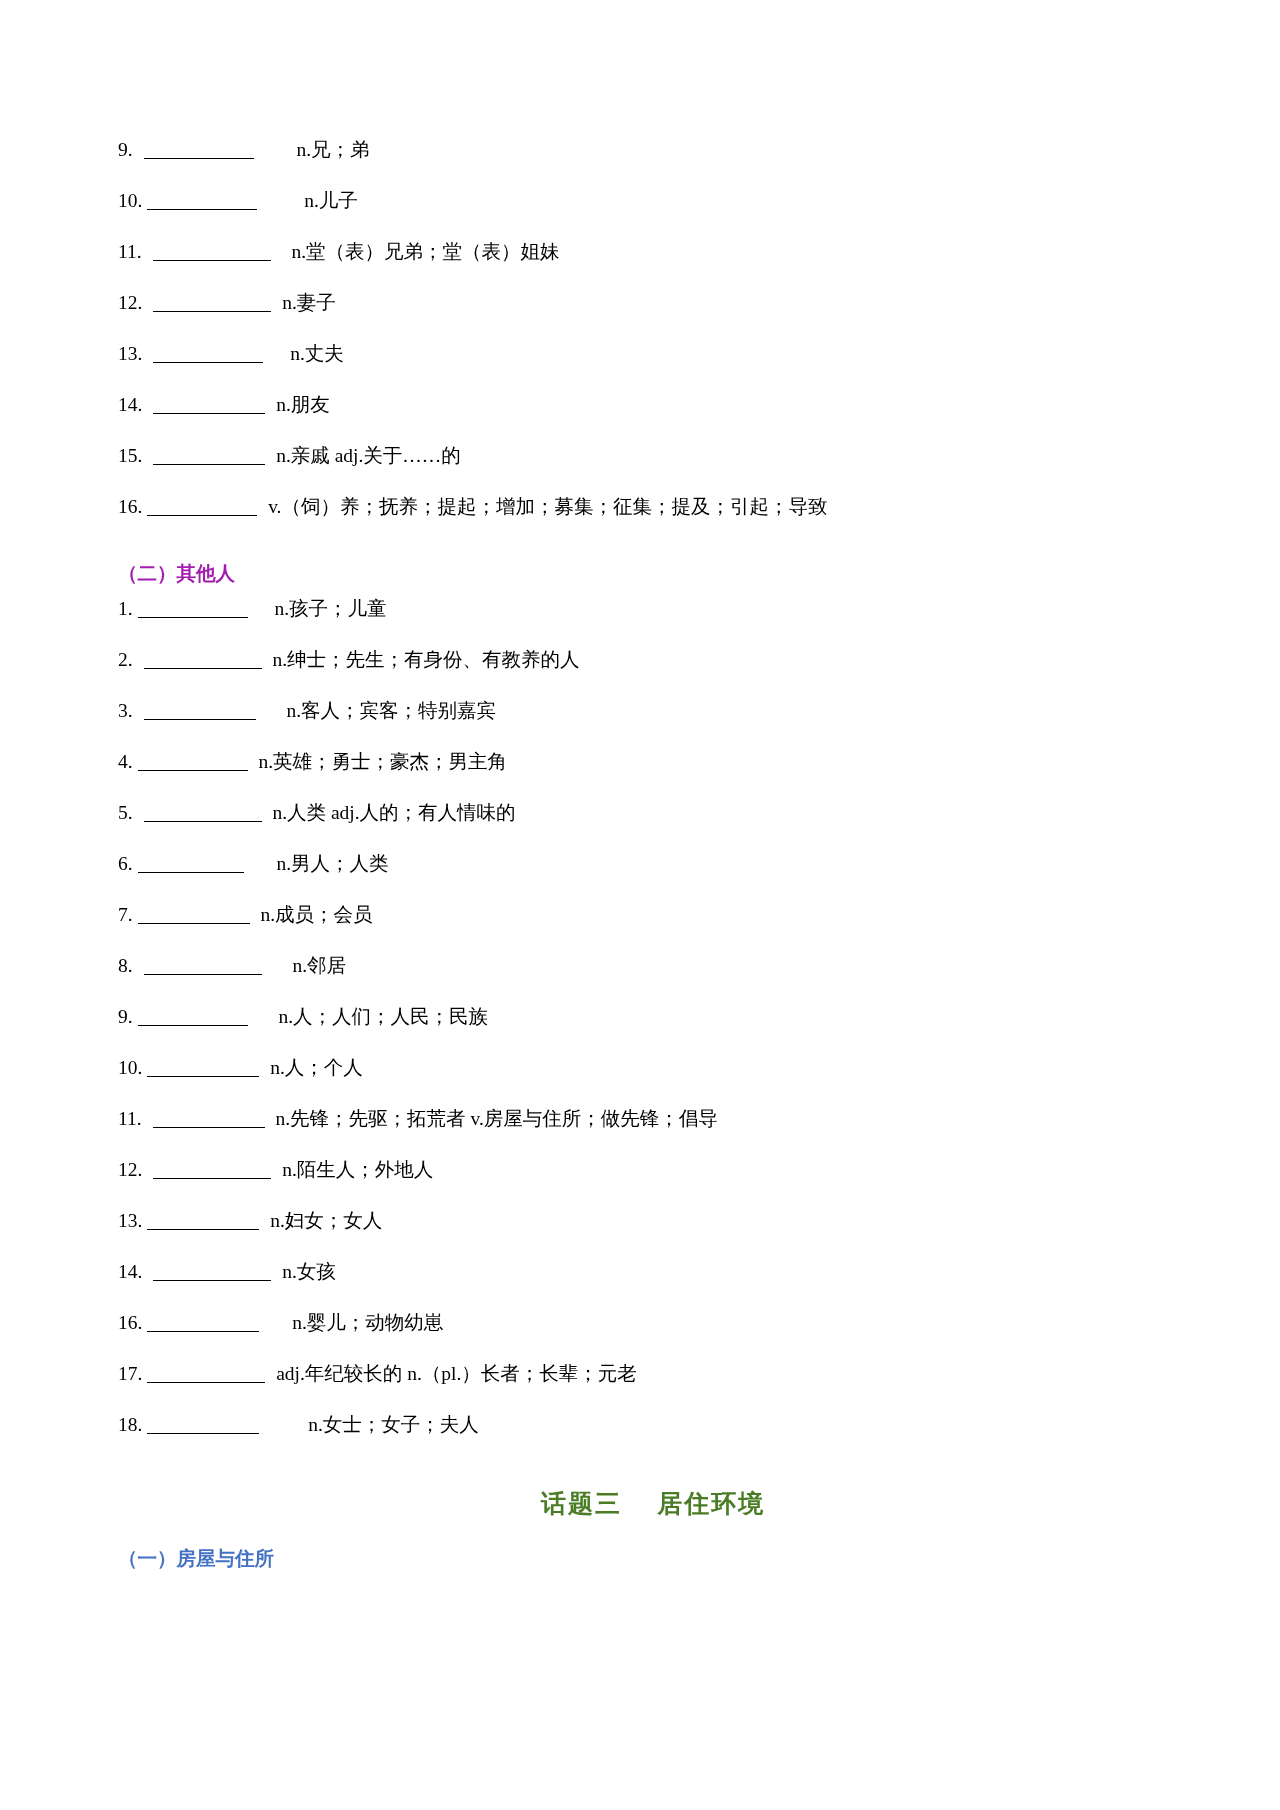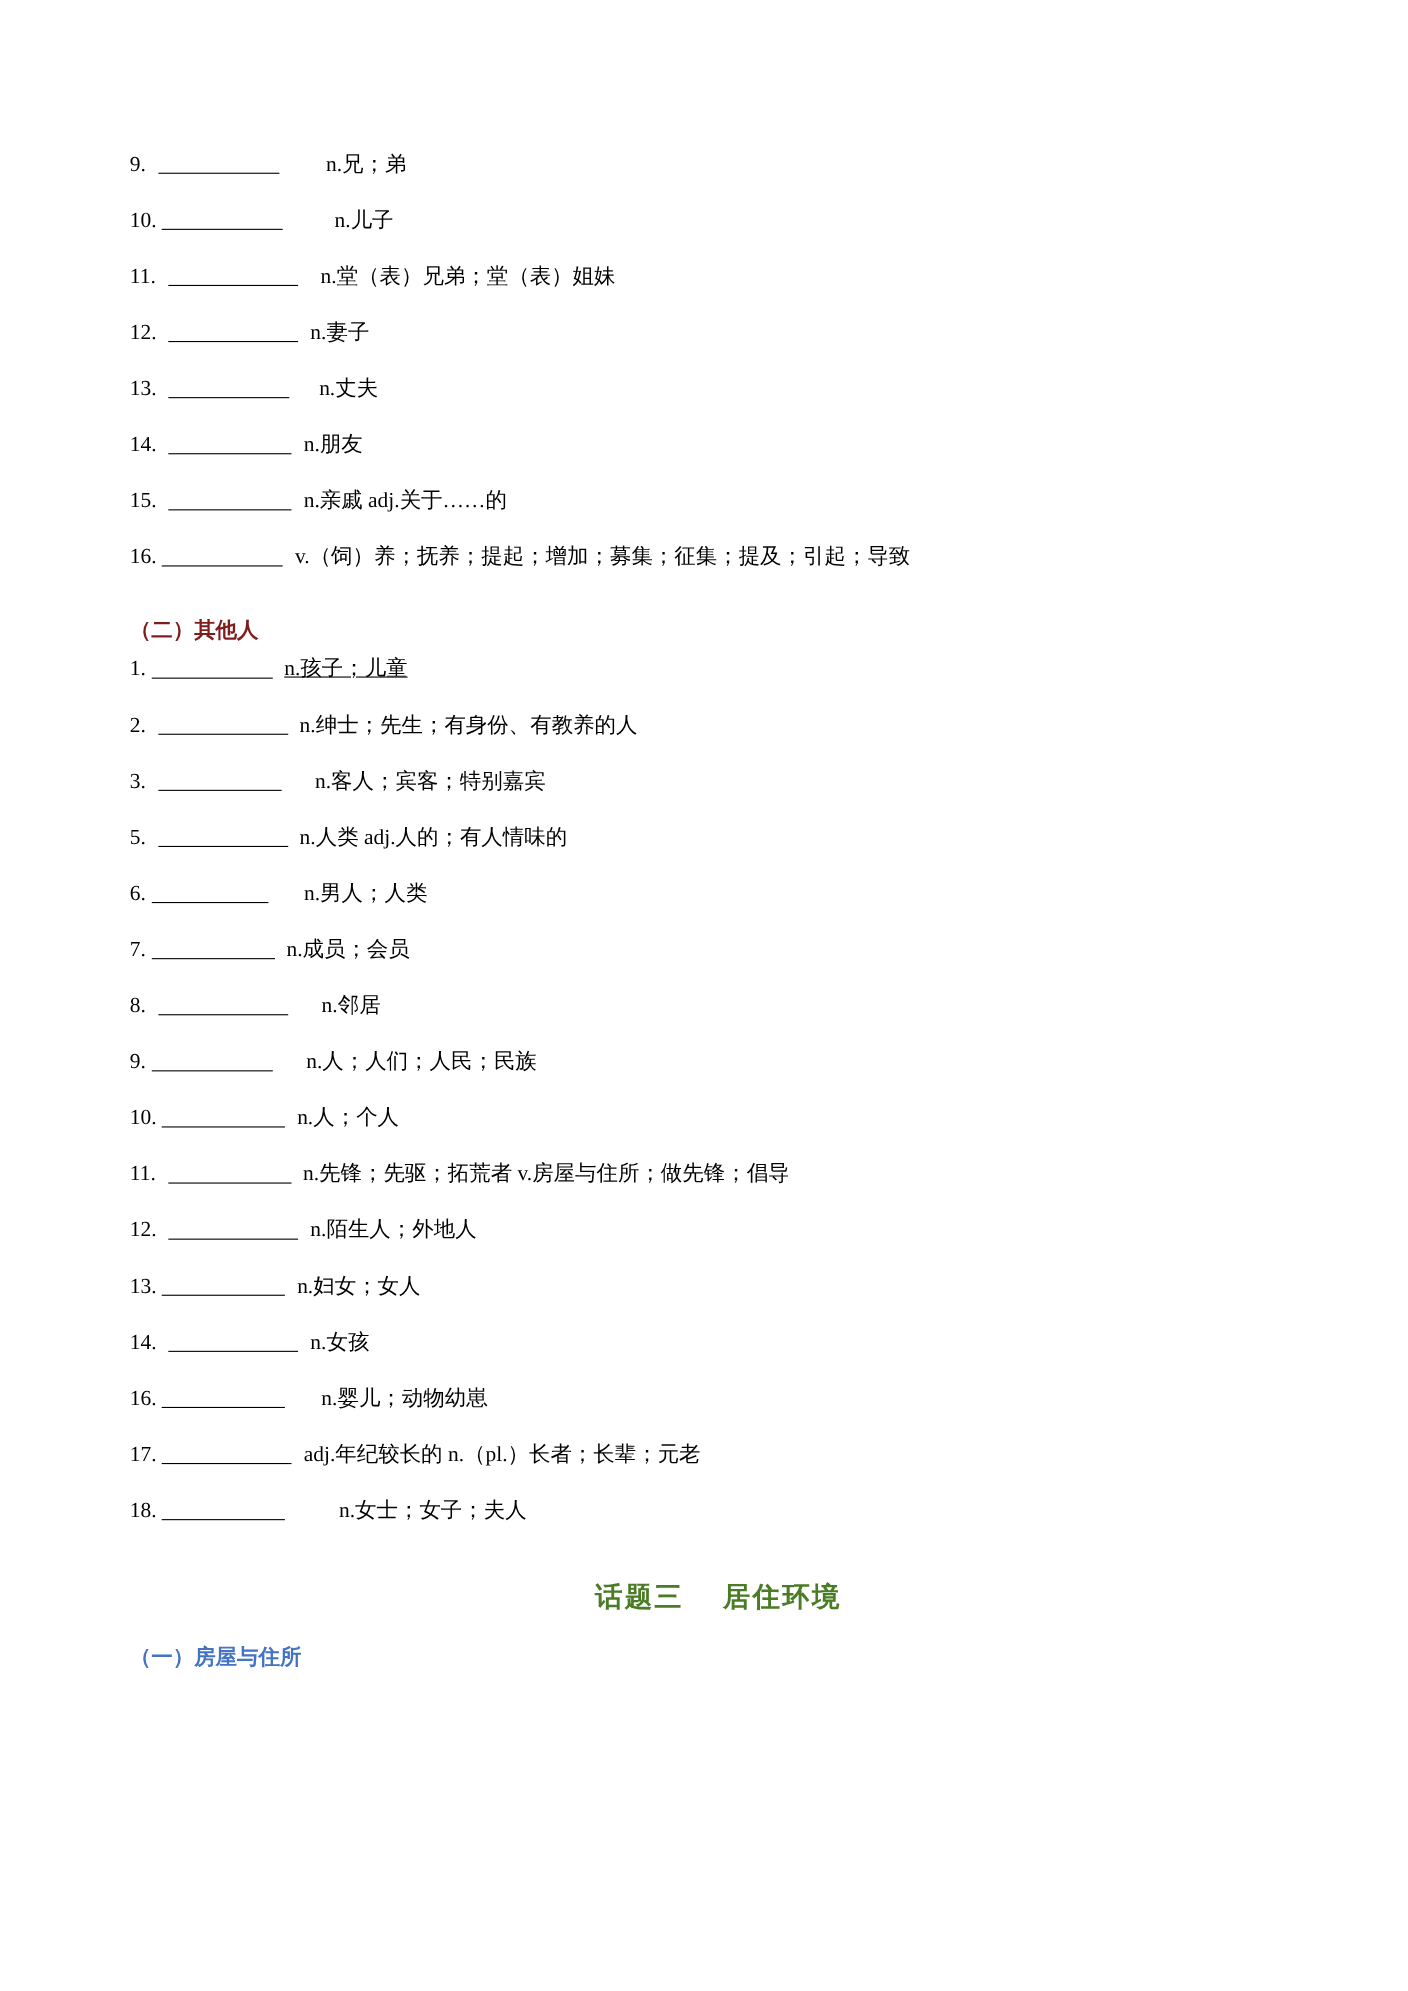--- a/index.html
+++ b/index.html
@@ -44,21 +44,21 @@
     display: inline-block;
     border-bottom: 1px solid #000;
     height: 17px;
     vertical-align: -3px;
   }
   .gloss {
     display: inline-block;
   }
   .subhead {
     font-size: 19.5px;
-    color: #7f1d1d;
+    color: #a21caf;
     font-weight: bold;
     height: 51px;
     line-height: 51px;
   }
   .topic-title {
     text-align: center;
     font-size: 25px;
     font-weight: bold;
     color: #4a7c26;
     letter-spacing: 2px;
@@ -122,31 +122,36 @@
         <span class="gloss" style="margin-left:6px;">v.（饲）养；抚养；提起；增加；募集；征集；提及；引起；导致</span>
       </div>
     </div>
 
     <div class="subhead">（二）其他人</div>
 
     <div>
       <div class="entry">
         <span class="num">1.</span>
         <span class="blank" style="width:110px;margin-left:0px;"></span>
-        <span class="gloss" style="margin-left:6px;text-decoration:underline;">n.孩子；儿童</span>
+        <span class="gloss" style="margin-left:22px;">n.孩子；儿童</span>
       </div>
       <div class="entry">
         <span class="num">2.</span>
         <span class="blank" style="width:118px;margin-left:6px;"></span>
         <span class="gloss" style="margin-left:6px;">n.绅士；先生；有身份、有教养的人</span>
       </div>
       <div class="entry">
         <span class="num">3.</span>
         <span class="blank" style="width:112px;margin-left:6px;"></span>
         <span class="gloss" style="margin-left:26px;">n.客人；宾客；特别嘉宾</span>
+      </div>
+      <div class="entry">
+        <span class="num">4.</span>
+        <span class="blank" style="width:110px;margin-left:0px;"></span>
+        <span class="gloss" style="margin-left:6px;">n.英雄；勇士；豪杰；男主角</span>
       </div>
       <div class="entry">
         <span class="num">5.</span>
         <span class="blank" style="width:118px;margin-left:6px;"></span>
         <span class="gloss" style="margin-left:6px;">n.人类   adj.人的；有人情味的</span>
       </div>
       <div class="entry">
         <span class="num">6.</span>
         <span class="blank" style="width:106px;margin-left:0px;"></span>
         <span class="gloss" style="margin-left:28px;">n.男人；人类</span>

